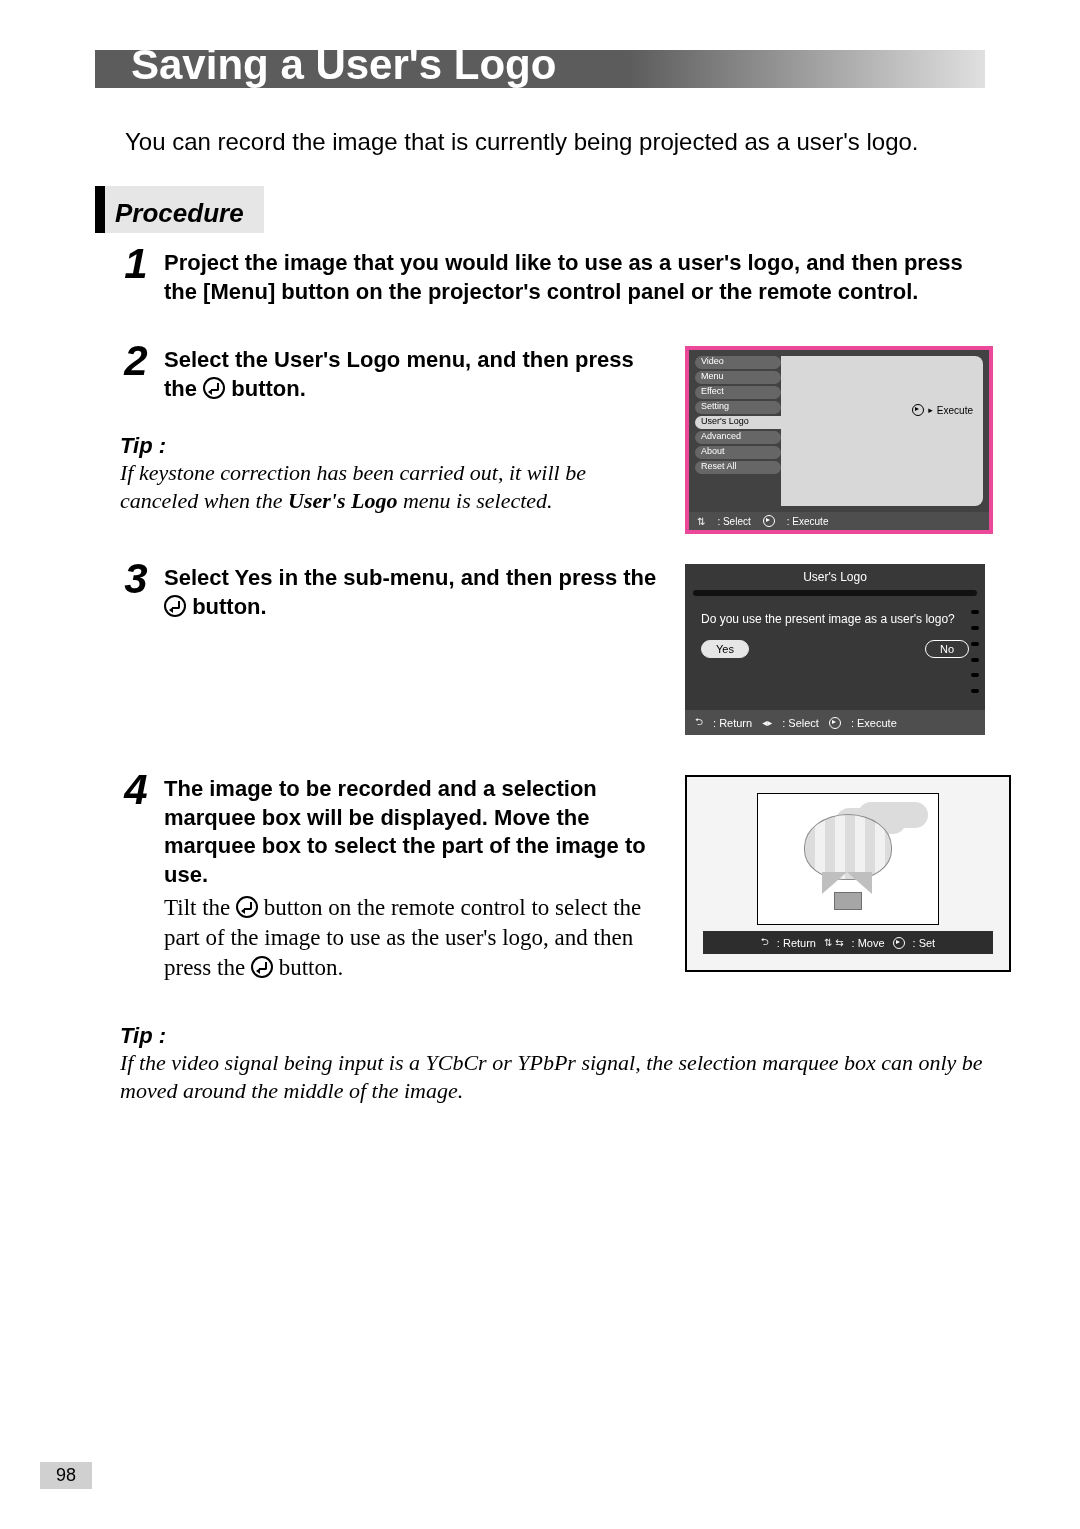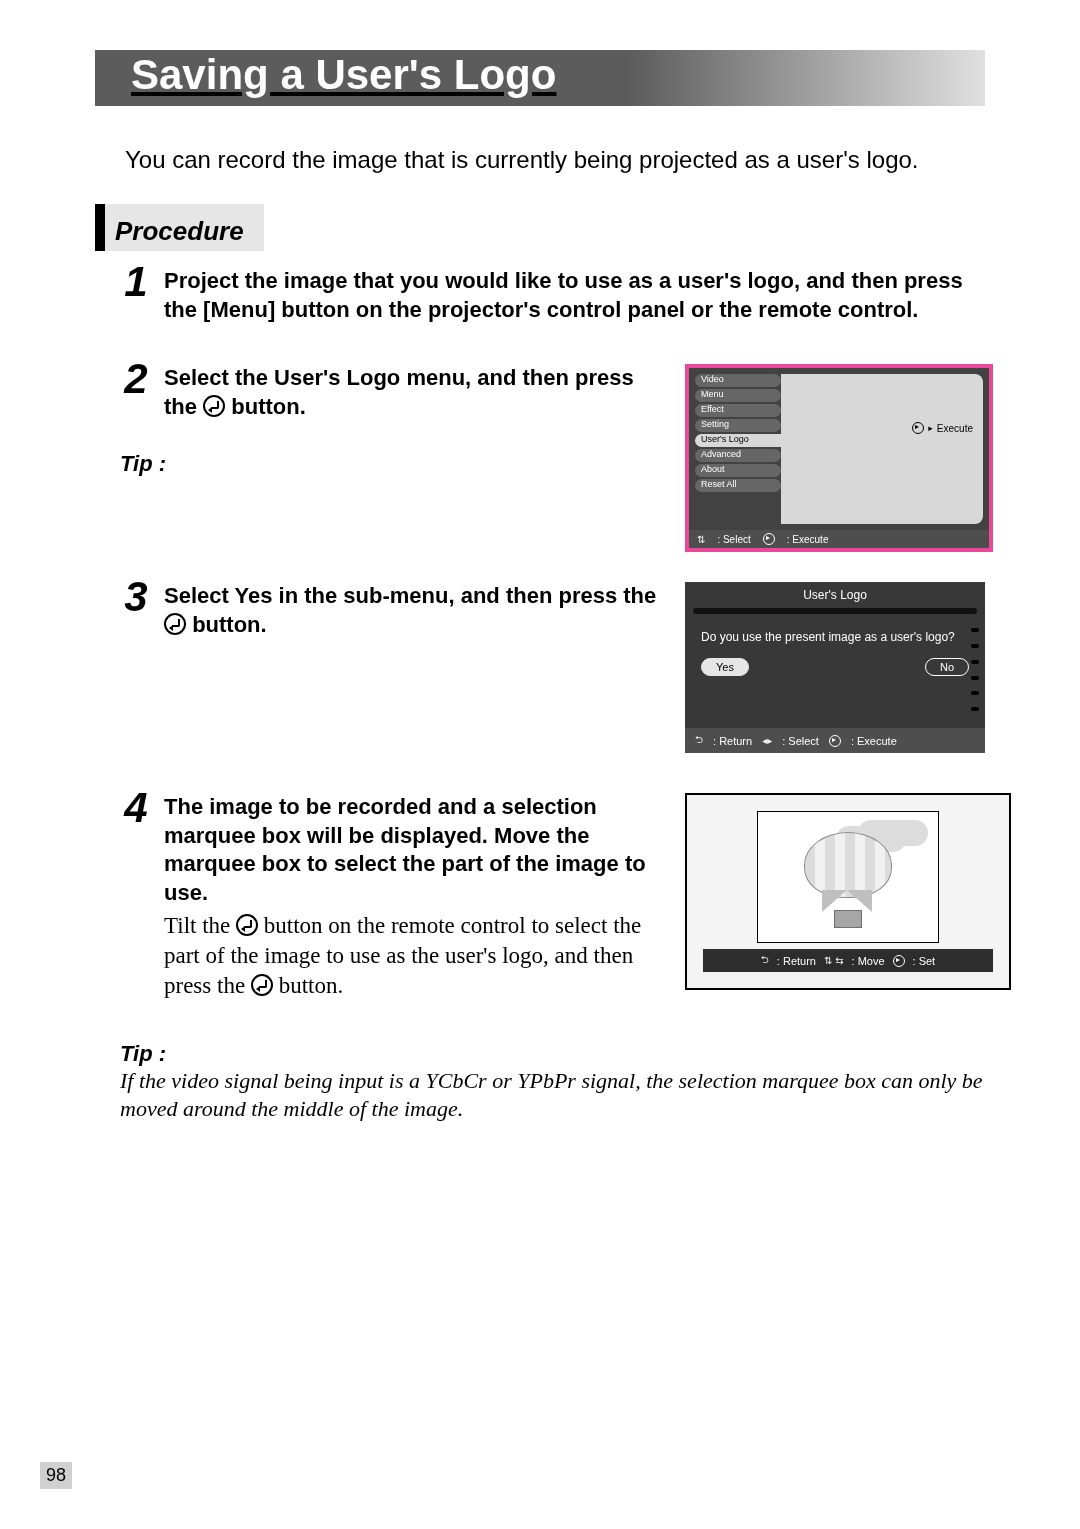--- a/index.html
+++ b/index.html
@@ -12,24 +12,23 @@
     position: relative;
   }
   .page {
     padding: 50px 95px 0 95px;
   }
   .title-bar {
     margin-bottom: 40px;
   }
   .title-bg {
     display: flex;
-    align-items: flex-start;
+    align-items: flex-end;
     background: linear-gradient(to right, #5c5c5c 60%, #e0e0e0 100%);
-    height: 56px;
-    text-decoration: underline;
+    height: 38px;
   }
   .title-accent {
     width: 18px;
     background: #969696;
   }
   .title-text {
     font-family: Arial, Helvetica, sans-serif;
     font-weight: 700;
     font-size: 42px;
     color: #fff;
@@ -293,21 +292,21 @@
     font-family: Arial, sans-serif;
   }
 
   .page-num {
     position: absolute;
     bottom: 40px;
     left: 40px;
     background: #d0d0d0;
     font-family: Arial, sans-serif;
     font-size: 18px;
-    padding: 3px 6px;
+    padding: 3px 16px;
   }
 </style>
 </head>
 <body>
 
 <div class="page">
 
   <div class="title-bar">
     <div class="title-bg">
       <div class="title-accent"></div>
@@ -334,20 +333,23 @@
         <div class="step-num">2</div>
         <div class="step-body">
           <div class="step-main">
             <span>Select the User's Logo menu, and then press the </span>
             <span class="enter-icon"></span>
             <span> button.</span>
           </div>
         </div>
       </div>
       <div class="tip-label">Tip :</div>
+      <div class="tip-body">
+        If keystone correction has been carried out, it will be canceled when the <b style="font-style:italic;">User's Logo</b> menu is selected.
+      </div>
     </div>
     <div class="right">
       <div class="screen">
         <div class="menu-col">
           <div class="menu-list">
             <div class="menu-item">Video</div>
             <div class="menu-item">Menu</div>
             <div class="menu-item">Effect</div>
             <div class="menu-item">Setting</div>
             <div class="menu-item active">User's Logo</div>

